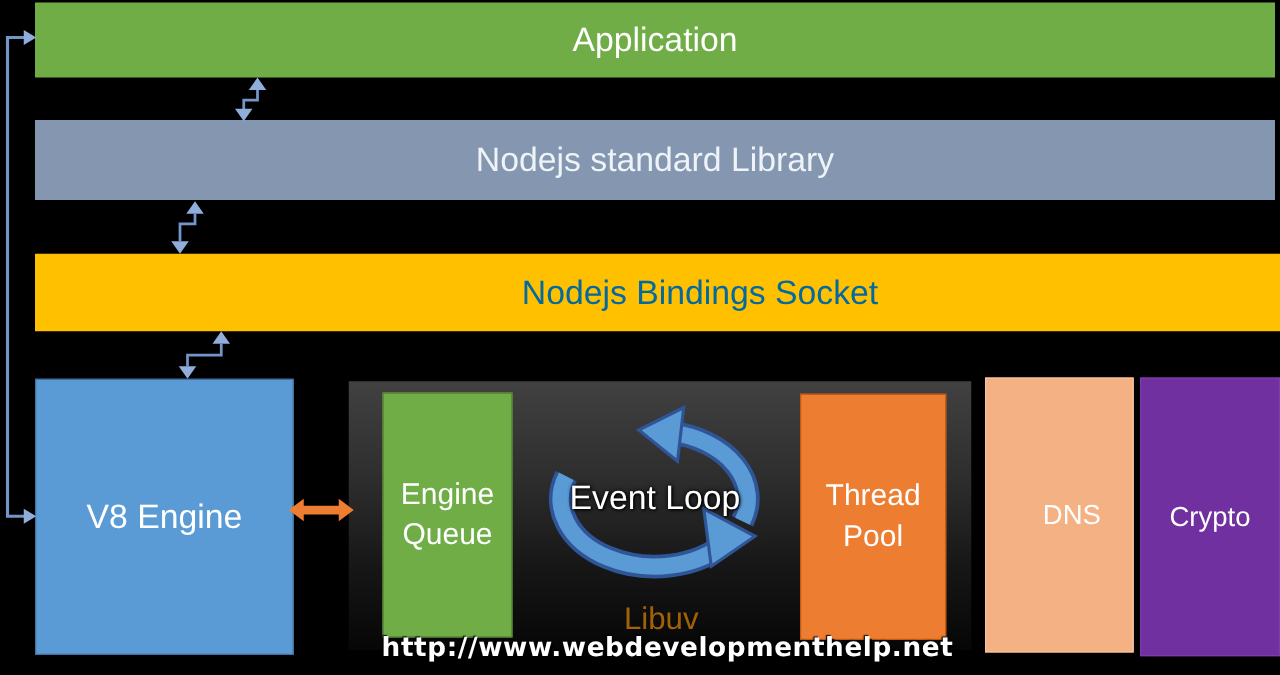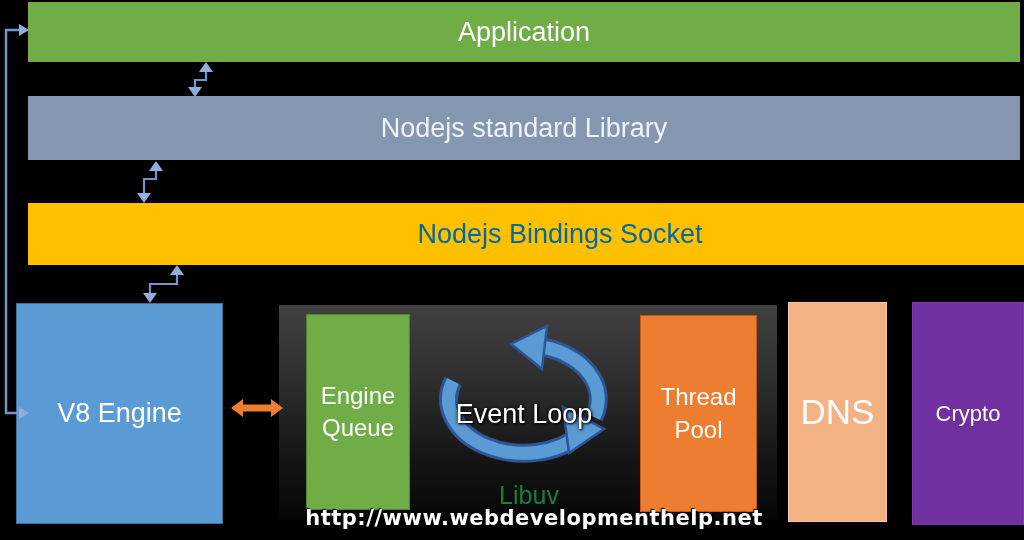--- a/index.html
+++ b/index.html
@@ -11,36 +11,36 @@
     position:absolute;left:28px;width:992px;display:flex;align-items:center;justify-content:center;
     color:#fff;font-size:27px;
   }
   .box{
     position:absolute;display:flex;align-items:center;justify-content:center;text-align:center;
     color:#fff;z-index:1;
   }
   #app-bar{top:2px;height:60px;}
   #lib-bar{top:96px;height:64px;color:#eef3f8;}
   #bind-bar{top:203px;height:62px;color:#0369a1;padding-left:36px;}
-  #v8-box{left:16px;top:303px;width:205px;height:219px;font-size:27px;border:1px solid #41719C;}
+  #v8-box{left:28px;top:303px;width:205px;height:219px;font-size:27px;border:1px solid #41719C;}
   #libuv-container{
     position:absolute;left:279px;top:305px;width:498px;height:215px;z-index:0;
     background:linear-gradient(180deg,#414141 0%,#2e2e2e 35%,#161616 70%,#060606 100%);
   }
   #event-queue-box{left:306px;top:314px;width:102px;height:194px;font-size:24px;line-height:1.35;border:1px solid #548235;}
   #thread-pool-box{left:640px;top:315px;width:115px;height:195px;font-size:24px;line-height:1.35;border:1px solid #C55A11;text-align:center;}
-  #dns-box{left:788px;top:302px;width:97px;height:218px;font-size:35px;border:1px solid #f6c49d;}
+  #dns-box{left:788px;top:302px;width:97px;height:218px;font-size:22px;border:1px solid #f6c49d;padding-left:20px;}
   #crypto-box{left:912px;top:302px;width:110px;height:221px;font-size:22px;border:1px solid #7e3bad;}
   #event-loop-label{
     position:absolute;left:444px;top:383px;width:160px;text-align:center;z-index:3;
-    color:#fff;font-size:27px;text-shadow:0 0 4px #000,1px 1px 2px #000;margin-top:16px;
+    color:#fff;font-size:27px;text-shadow:0 0 4px #000,1px 1px 2px #000;
   }
   #libuv-label{
     position:absolute;left:474px;top:481px;width:110px;text-align:center;z-index:3;
-    color:#15803d;font-size:25px;
+    color:#a16207;font-size:25px;
   }
   #watermark{
     position:absolute;left:214px;top:506px;width:640px;text-align:center;z-index:4;
     color:#fff;font-size:21px;font-weight:bold;font-family:"DejaVu Sans",sans-serif;
     text-shadow:2px 2px 1px #000,-1px -1px 1px #000;letter-spacing:0.5px;white-space:nowrap;
   }
   #connectors{position:absolute;left:0;top:0;z-index:2;pointer-events:none;}
   .lbl{pointer-events:none;}
 </style>
 </head>

